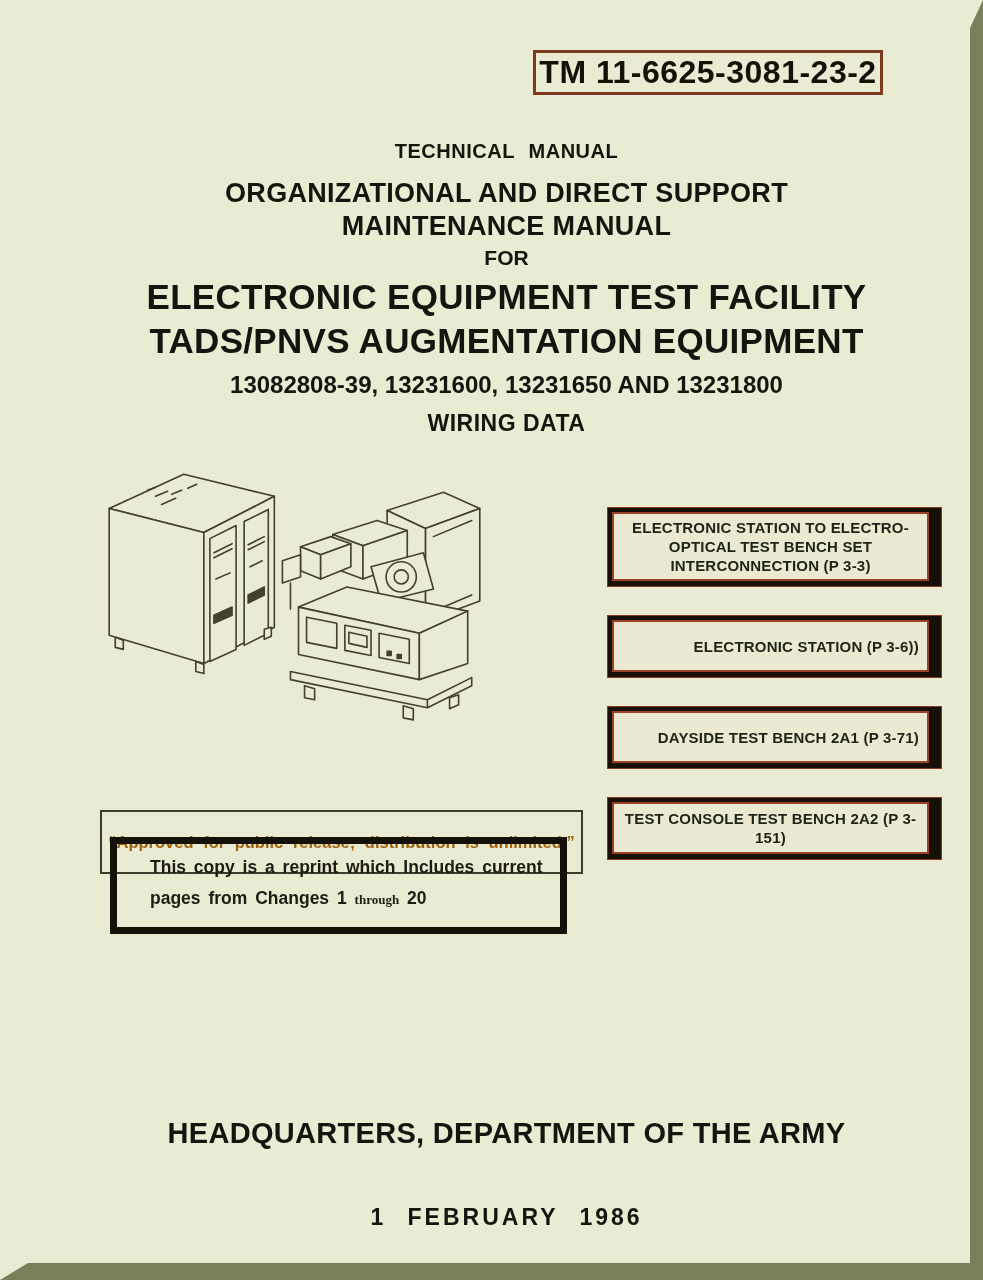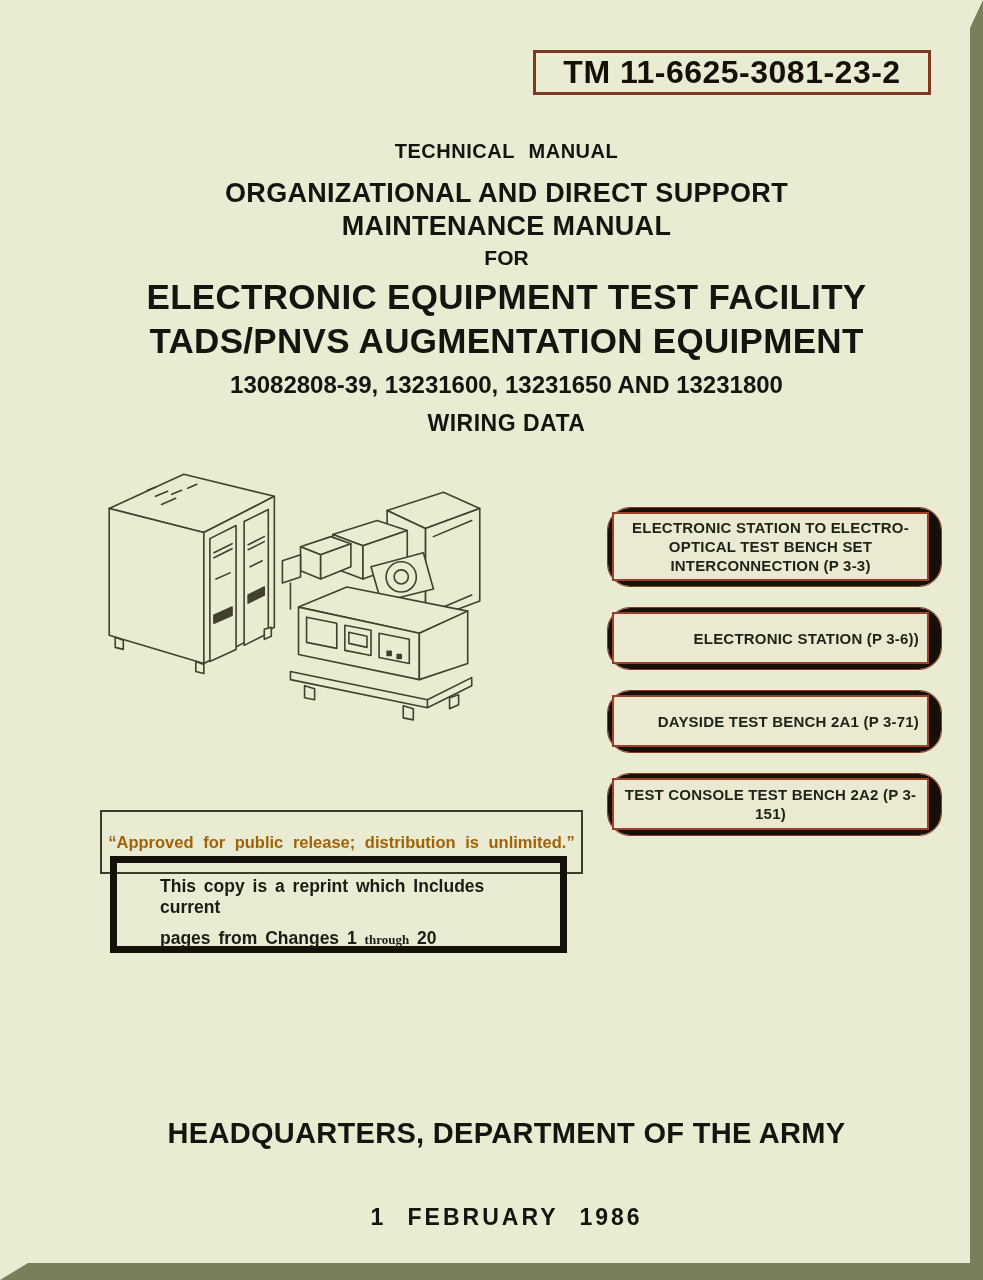--- a/index.html
+++ b/index.html
@@ -2,62 +2,62 @@
 <html><head>
 <meta charset="utf-8">
 <style>
   html,body { margin:0; padding:0; background:#ddd; }
   .page {
     position:relative; width:983px; height:1280px; overflow:hidden;
     background:#eaebd3; font-family:"Liberation Sans", sans-serif; color:#15150f;
   }
   
   .tm-box {
-    position:absolute; left:533px; top:50px; width:398px; height:45px;
+    position:absolute; left:533px; top:50px; width:350px; height:45px;
     border:3px solid #7e3a20; box-sizing:border-box;
     display:flex; align-items:center; justify-content:center;
     font-size:32px; font-weight:bold; letter-spacing:0.5px; color:#151008;
   }
   
   .header { position:absolute; left:15px; top:140px; width:983px; text-align:center; }
   .h-doc    { font-size:20px; font-weight:bold; word-spacing:8px; letter-spacing:0.5px; }
   .h-org    { font-size:27px; font-weight:bold; line-height:33px; letter-spacing:0.3px; }
   .h-org.first { margin-top:14px; }
   .h-for    { font-size:21px; font-weight:bold; margin-top:3px; }
   .h-title  { font-size:35px; font-weight:bold; line-height:44px; letter-spacing:0.3px; }
   .h-title.first { margin-top:5px; }
   .h-part   { font-size:24px; font-weight:bold; margin-top:8px; }
   .h-wiring { font-size:23px; font-weight:bold; margin-top:11px; letter-spacing:0.5px; }
   
   .illus { position:absolute; left:103px; top:448px; width:388px; height:287px; }
   
   .callouts { position:absolute; left:608px; top:508px; width:333px; }
   .co {
     background:#171008; outline:1px solid #8a3a22;
-    padding:4px 12px 5px 4px; margin-bottom:22px;border-radius:22px;
+    padding:4px 12px 5px 4px; margin-bottom:30px;
   }
   .co-inner {
     border:2px solid #9c4127; background:#ebe9d1; box-sizing:border-box;
     min-height:52px; display:flex; align-items:center; padding:4px 8px;
     font-size:15px; font-weight:bold; line-height:19px; color:#1d2417; letter-spacing:0.2px;
   }
   .co-inner.center { justify-content:center; text-align:center; }
   .co-inner.right  { justify-content:flex-end; text-align:center; }
   
   .approved {
     position:absolute; left:100px; top:810px; width:483px; height:64px;
     border:2px solid #3a3d2c; box-sizing:border-box;
     display:flex; align-items:center; justify-content:center;
     font-size:16.5px; font-weight:bold; word-spacing:5px; color:#a16207;
   }
   
   .reprint {
-    position:absolute; left:110px; top:856px; width:457px; height:97px;
+    position:absolute; left:110px; top:837px; width:457px; height:97px;
     border:7px solid #14110a; box-sizing:border-box;
-    padding:13px 8px 0 43px; font-size:17.5px; font-weight:bold;
+    padding:13px 8px 0 33px; font-size:17.5px; font-weight:bold;
     color:#1c1c14; word-spacing:3px;
   }
   .reprint .line { margin-bottom:10px; }
   .serif-sm { font-family:"Liberation Serif", serif; font-size:13px; }
   
   .hq   { position:absolute; left:15px; top:1117px; width:983px; text-align:center;
           font-size:29px; font-weight:bold; letter-spacing:0.3px; }
   .date { position:absolute; left:15px; top:1204px; width:983px; text-align:center;
           font-size:23px; font-weight:bold; letter-spacing:3px; word-spacing:12px; }
   

